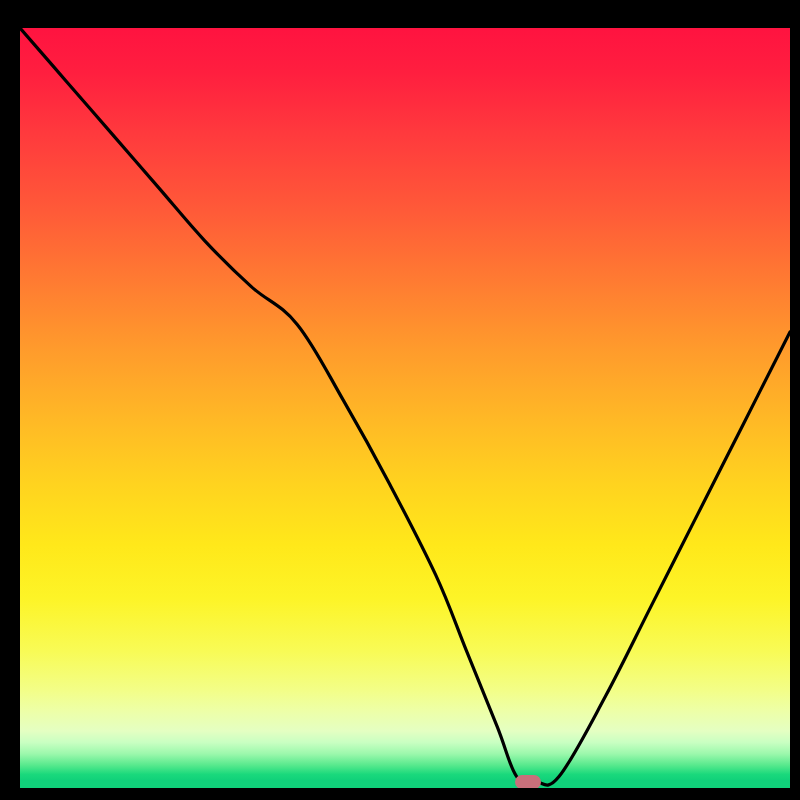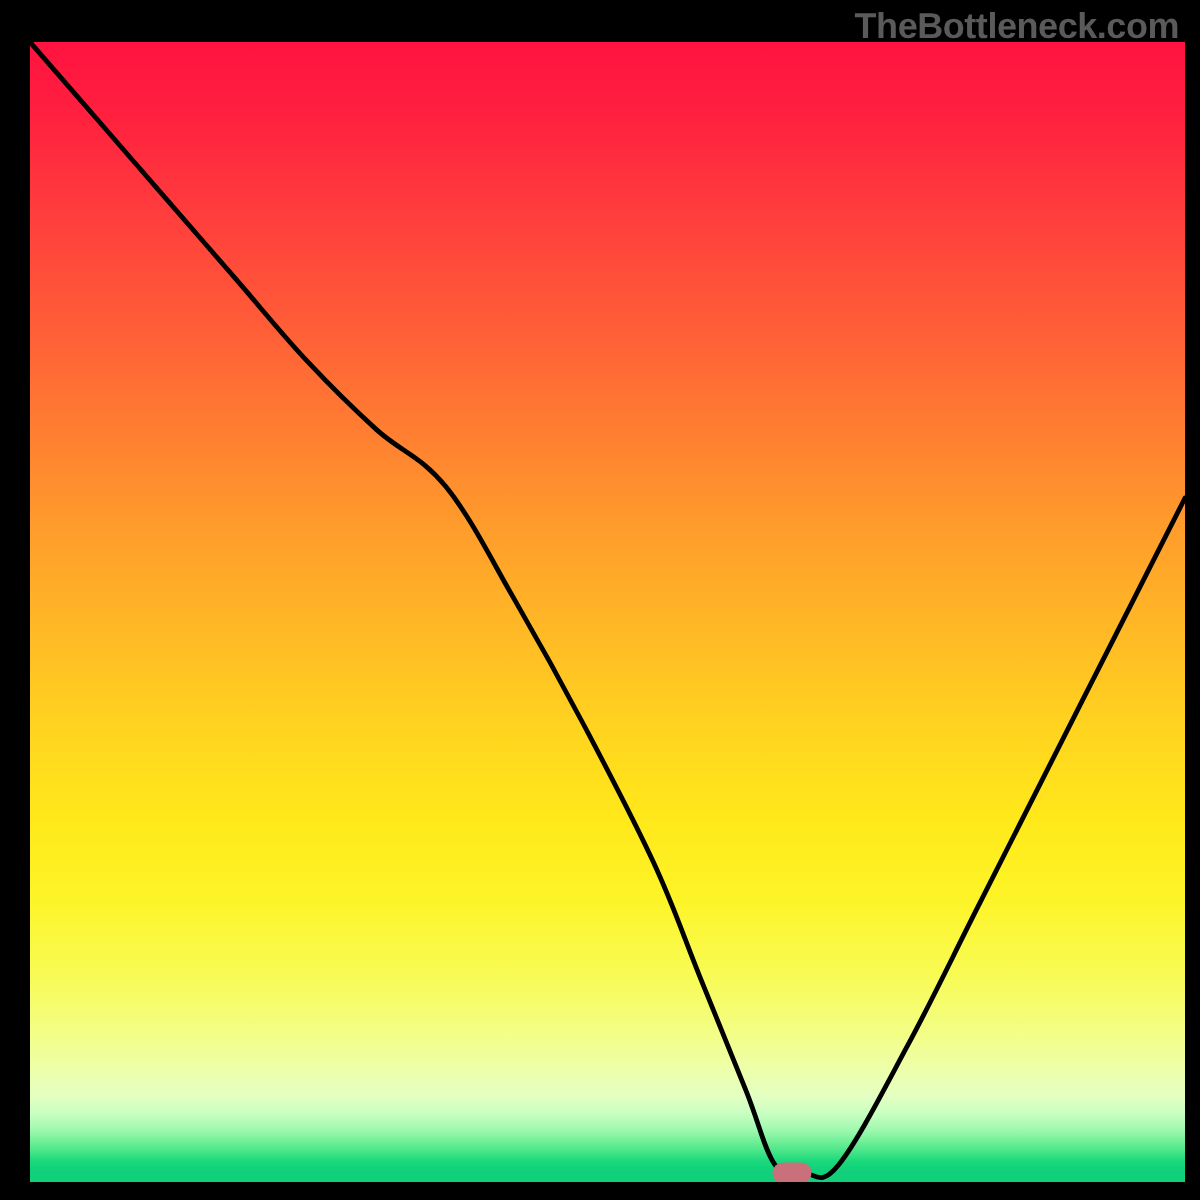--- a/index.html
+++ b/index.html
@@ -78,21 +78,20 @@
     background: #c9707b;
     z-index: 20;
     transform: translate(-50%, -50%);
   }
 </style>
 </head>
 <body>
 
 <div class="stage">
 
-  <div class="watermark">TheBottleneck.com</div>
 
   <div class="plot-wrap">
     <div class="gradient"></div>
 
     <svg class="curve" viewBox="0 0 770 760" preserveAspectRatio="none">
       <path id="curvePath" d="M 0.0 0.0 C 8.3 9.6, 29.6 34.0, 46.2 53.2 C 62.8 72.4, 75.8 87.2, 92.4 106.4 C 109.0 125.6, 122.0 140.4, 138.6 159.6 C 155.2 178.8, 168.2 195.0, 184.8 212.8 C 201.4 230.6, 214.4 243.4, 231.0 258.4 C 247.6 273.4, 260.6 275.9, 277.2 296.4 C 293.8 316.9, 306.8 343.7, 323.4 372.4 C 340.0 401.1, 353.0 424.5, 369.6 456.0 C 386.2 487.5, 401.9 517.1, 415.8 547.2 C 429.7 577.3, 435.5 595.8, 446.6 623.2 C 457.7 650.6, 468.4 676.6, 477.4 699.2 C 486.4 721.8, 489.7 738.8, 496.7 748.6 C 503.6 758.4, 508.3 753.9, 515.9 753.9 C 523.5 753.9, 526.5 763.9, 539.0 748.6 C 551.5 733.3, 568.6 699.6, 585.2 668.8 C 601.8 638.0, 614.8 610.4, 631.4 577.6 C 648.0 544.8, 661.0 519.2, 677.6 486.4 C 694.2 453.6, 707.2 428.0, 723.8 395.2 C 740.4 362.4, 761.7 320.4, 770.0 304.0" fill="none" stroke="#000" stroke-width="3.2" stroke-linejoin="round" stroke-linecap="round"></path>
     </svg>
 
     <div id="marker" class="marker" style="left: 508.2px; top: 753.92px; background: rgb(201, 112, 123);"></div>
   </div>

